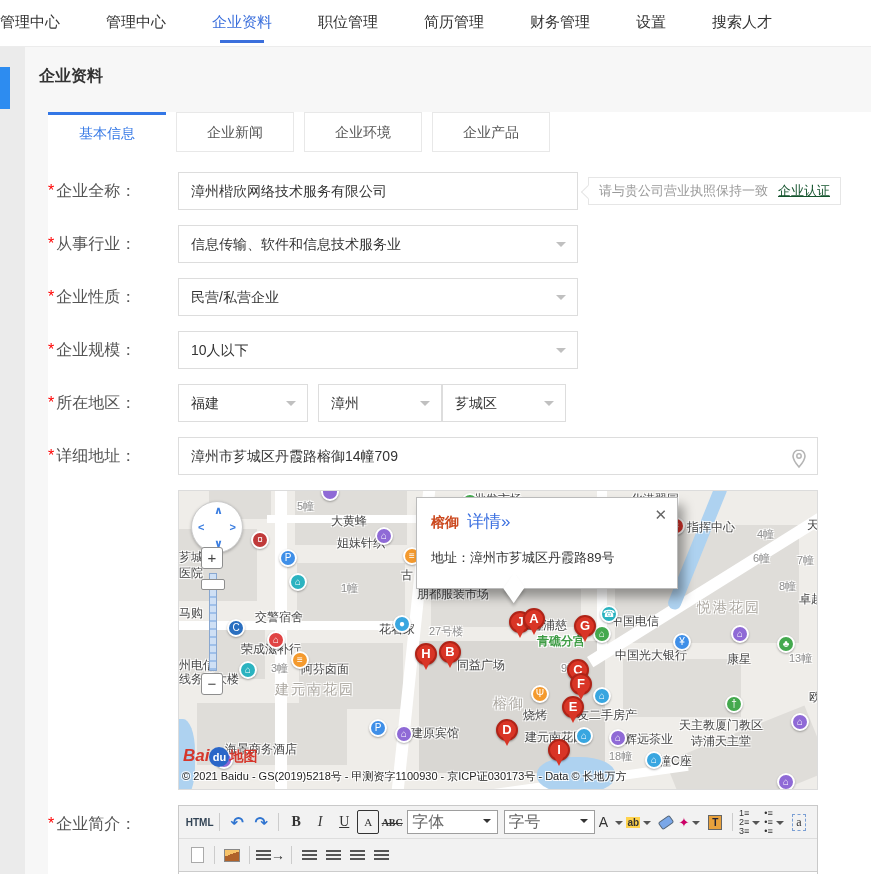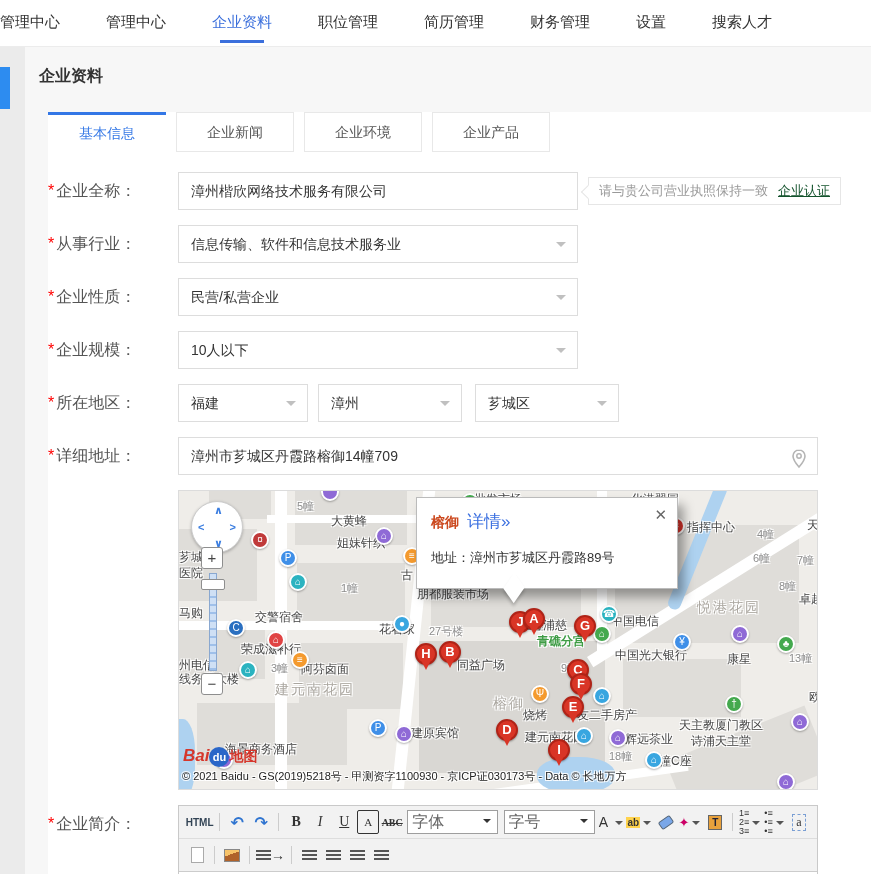--- a/index.html
+++ b/index.html
@@ -42,21 +42,21 @@
     line-height:38px; padding-right:7px; flex:none; }
   .req { color:#f00; margin-right:2px; }
   .finput { height:38px; border:1px solid #ddd; background:#fff; font-size:14px;
     color:#333; padding:0 12px; line-height:36px; position:relative; }
   .w400 { width:400px; } .w640 { width:640px; }
   .sel { position:relative; padding-right:28px; cursor:pointer; }
   .caret { position:absolute; right:11px; top:16px; width:0; height:0;
     border:5px solid transparent; border-top-color:#c0c0c0; }
   .selgrp { display:flex; }
   .sel130 { width:130px; margin-right:10px; }
-  .sel124 { width:144px; margin-right:13px; }
+  .sel124 { width:124px; }
   .hint { height:28px; margin-left:10px; margin-top:5px; border:1px solid #e6e6e6;
     background:#fff; font-size:13px; color:#999; line-height:26px; padding:0 10px;
     position:relative; }
   .hint::before { content:""; position:absolute; left:-6px; top:9px; width:9px;
     height:9px; background:#fff; border-left:1px solid #e6e6e6;
     border-bottom:1px solid #e6e6e6; transform:rotate(45deg); }
   .hint a { color:#14532d; margin-left:10px; text-decoration:underline; cursor:pointer; }
   .geo-icon { position:absolute; right:10px; top:8px; }
 
   

